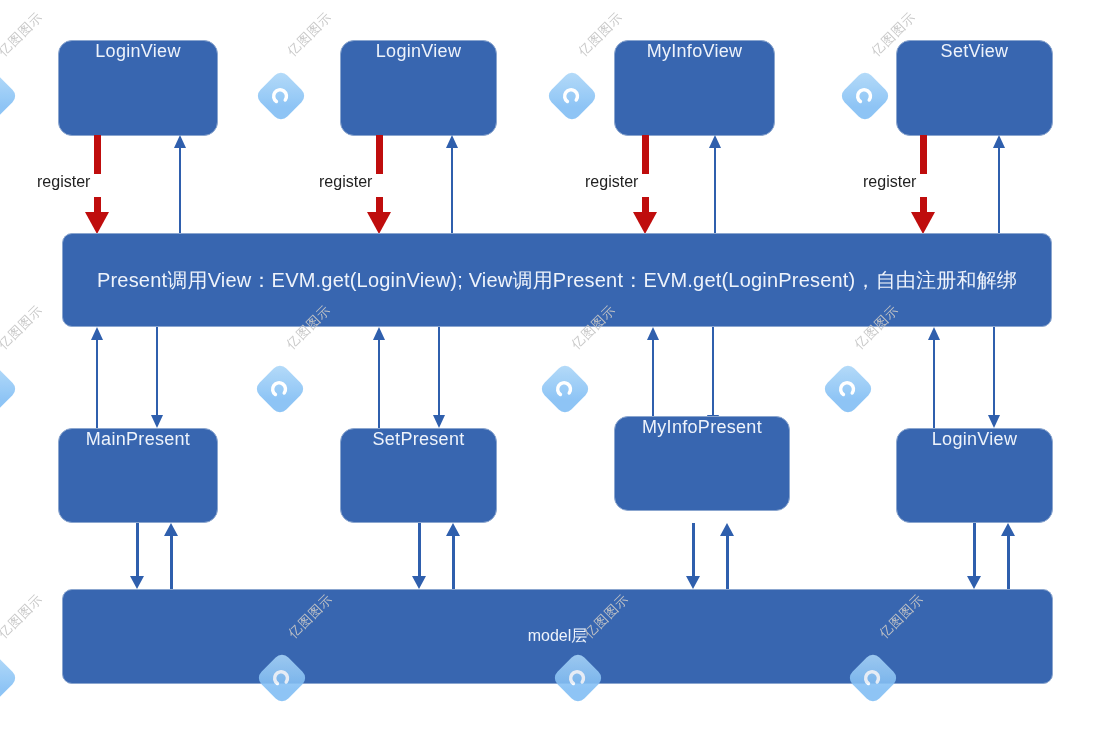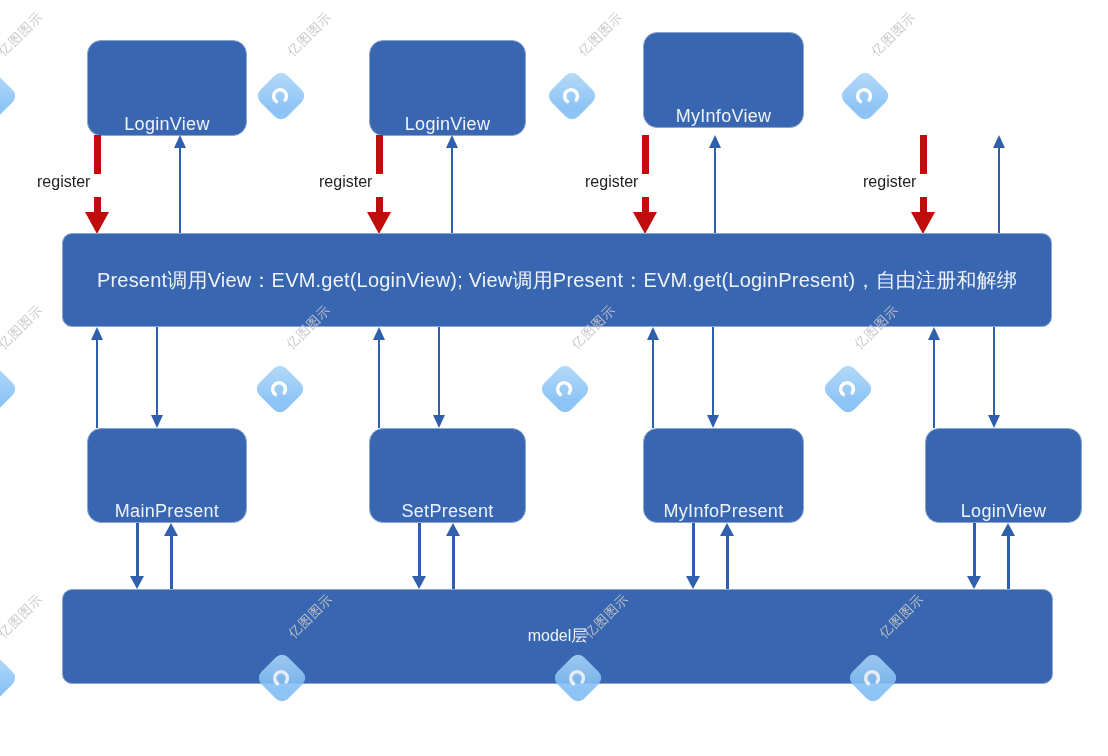--- a/index.html
+++ b/index.html
@@ -4,23 +4,22 @@
 <style>
   html,body { margin:0; padding:0; background:#ffffff; }
   .stage {
     position:relative; width:1108px; height:756px; overflow:hidden;
     background:#ffffff; font-family:"Liberation Sans", sans-serif;
   }
   
   .node {
     position:absolute; height:96px; border-radius:14px;
     background:var(--box-fill); border:1px solid var(--box-border);
-    display:flex; align-items:flex-end; justify-content:center;
+    display:flex; align-items:flex-start; justify-content:center;
     box-sizing:border-box;
-    margin-left:29px;
   }
   .node-label { color:var(--box-text); font-size:18px; letter-spacing:.3px; }
   .bar {
     position:absolute; border-radius:10px;
     background:var(--box-fill); border:1px solid var(--box-border);
     display:flex; align-items:center; justify-content:center;
     box-sizing:border-box;
   }
   .bar-label { color:var(--box-text); font-size:20px; white-space:nowrap; letter-spacing:.2px; }
   .model-label { color:var(--box-text); font-size:16px; }
@@ -59,22 +58,25 @@
 <body>
 
 <div class="stage">
 
   <div class="node" style="left:58px;top:40px;width:160px">
     <span class="node-label">LoginView</span>
   </div>
   <div class="node" style="left:340px;top:40px;width:157px">
     <span class="node-label">LoginView</span>
   </div>
-  <div class="node" style="left:614px;top:32px;width:161px">
+  <div class="node" style="left:614px;top:40px;width:161px">
     <span class="node-label">MyInfoView</span>
+  </div>
+  <div class="node" style="left:896px;top:40px;width:157px">
+    <span class="node-label">SetView</span>
   </div>
 
   <div class="rshaft" style="left:94px;top:135px;height:39px"></div>
   <div class="rlabel" style="left:37px;top:173px">register</div>
   <div class="rshaft" style="left:94px;top:197px;height:16px"></div>
   <div class="rhead" style="left:85px;top:212px"></div>
 
   <div class="rshaft" style="left:376px;top:135px;height:39px"></div>
   <div class="rlabel" style="left:319px;top:173px">register</div>
   <div class="rshaft" style="left:376px;top:197px;height:16px"></div>
@@ -122,21 +124,21 @@
   <div class="shaft" style="left:933px;top:339px;height:89px"></div>
   <div class="shaft" style="left:993px;top:327px;height:89px"></div>
   <div class="tri-down" style="left:988px;top:415px"></div>
 
   <div class="node" style="left:58px;top:428px;width:160px;height:95px">
     <span class="node-label">MainPresent</span>
   </div>
   <div class="node" style="left:340px;top:428px;width:157px;height:95px">
     <span class="node-label">SetPresent</span>
   </div>
-  <div class="node" style="left:614px;top:428px;width:161px;height:95px">
+  <div class="node" style="left:614px;top:416px;width:176px;height:95px">
     <span class="node-label">MyInfoPresent</span>
   </div>
   <div class="node" style="left:896px;top:428px;width:157px;height:95px">
     <span class="node-label">LoginView</span>
   </div>
 
   <div class="shaft3" style="left:136px;top:523px;height:54px"></div>
   <div class="tri-down md" style="left:130px;top:576px"></div>
   <div class="tri-up md" style="left:164px;top:523px"></div>
   <div class="shaft3" style="left:170px;top:535px;height:54px"></div>

